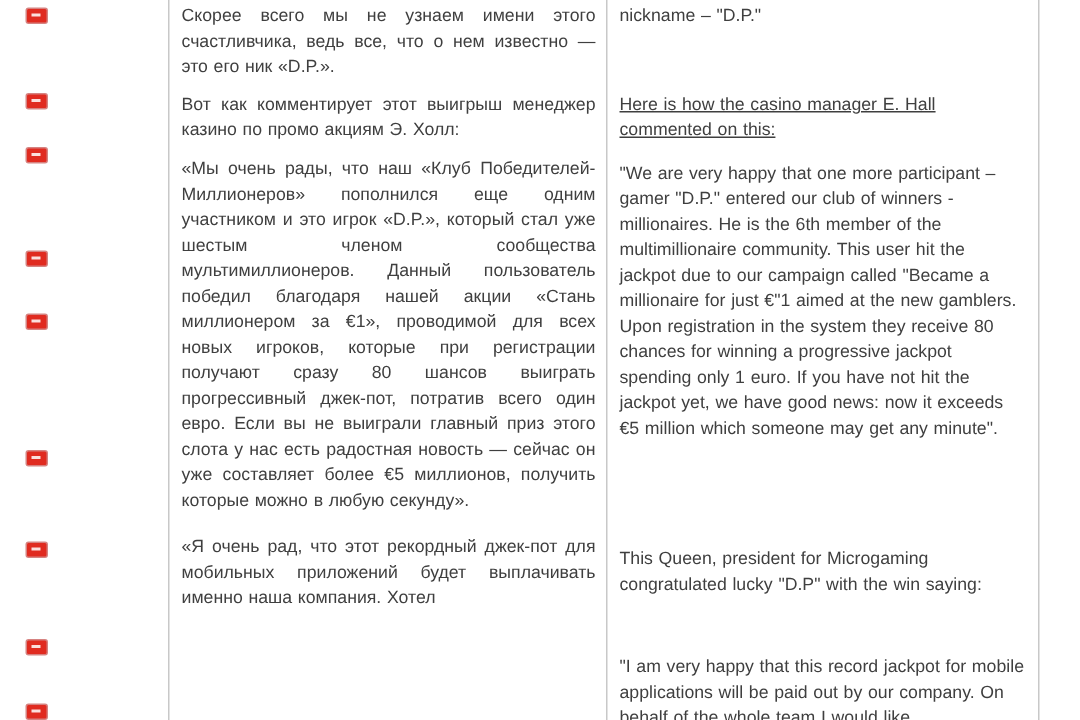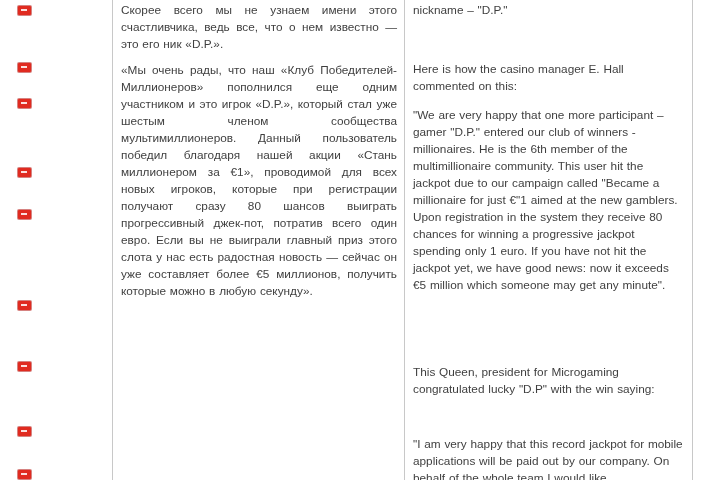--- a/index.html
+++ b/index.html
@@ -56,21 +56,21 @@
     word-spacing: 0.5px;
   }
   .col-left p { text-align: justify; }
   .col-right p { text-align: left; }
   .it { }
   
   .l-p2 { margin-top: 8px !important; }
   .l-p3 { margin-top: 9px !important; }
   .l-p4 { margin-top: 8px !important; }
   .l-p5 { margin-top: 14px !important; }
-  .r-p2 { margin-top: 42px !important; }
+  .r-p2 { margin-top: 42px !important; text-decoration: underline; }
   .r-p3 { margin-top: 12px !important; }
   .r-p4 { margin-top: 70px !important; }
   .r-p5 { margin-top: 38px !important; }
   
   .markers {
     position: absolute;
     left: 0; top: 0;
     width: 96px;
     height: 480px;
   }
@@ -106,21 +106,23 @@
       <div class="red-marker" style="top: 301px; background: rgb(224, 43, 32);"></div>
       <div class="red-marker" style="top: 362px; background: rgb(224, 43, 32);"></div>
       <div class="red-marker" style="top: 427px; background: rgb(224, 43, 32);"></div>
       <div class="red-marker" style="top: 470px; background: rgb(224, 43, 32);"></div>
     </div>
 
   <div class="doc-table">
 
     <div class="col col-left">
       <p>Скорее всего мы не узнаем имени этого счастливчика, ведь все, что о нем известно — это его ник «D.P.».</p>
+      <p class="l-p2">Вот как комментирует этот выигрыш менеджер казино по промо акциям Э. Холл:</p>
       <p class="l-p3 it">«Мы очень рады, что наш «Клуб Победителей-Миллионеров» пополнился еще одним участником и это игрок «D.P.», который стал уже шестым членом сообщества мультимиллионеров. Данный пользователь победил благодаря нашей акции «Стань миллионером за €1», проводимой для всех новых игроков, которые при регистрации получают сразу 80 шансов выиграть прогрессивный джек-пот, потратив всего один евро. Если вы не выиграли главный приз этого слота у нас есть радостная новость — сейчас он уже составляет более €5 миллионов, получить которые можно в любую секунду».</p>
+      <p class="l-p5 it">«Я очень рад, что этот рекордный джек-пот для мобильных приложений будет выплачивать именно наша компания. Хотел</p>
     </div>
 
     <div class="col col-right">
       <p>nickname – "D.P."</p>
       <p class="r-p2">Here is how the casino manager E. Hall commented on this:</p>
       <p class="r-p3">"We are very happy that one more participant – gamer "D.P." entered our club of winners - millionaires. He is the 6th member of the multimillionaire community. This user hit the jackpot due to our campaign called "Became a millionaire for just €"1 aimed at the new gamblers. Upon registration in the system they receive 80 chances for winning a progressive jackpot spending only 1 euro. If you have not hit the jackpot yet, we have good news: now it exceeds €5 million which someone may get any minute".</p>
       <p class="r-p4">This Queen, president for Microgaming congratulated lucky "D.P" with the win saying:</p>
       <p class="r-p5">"I am very happy that this record jackpot for mobile applications will be paid out by our company. On behalf of the whole team I would like</p>
     </div>
 

